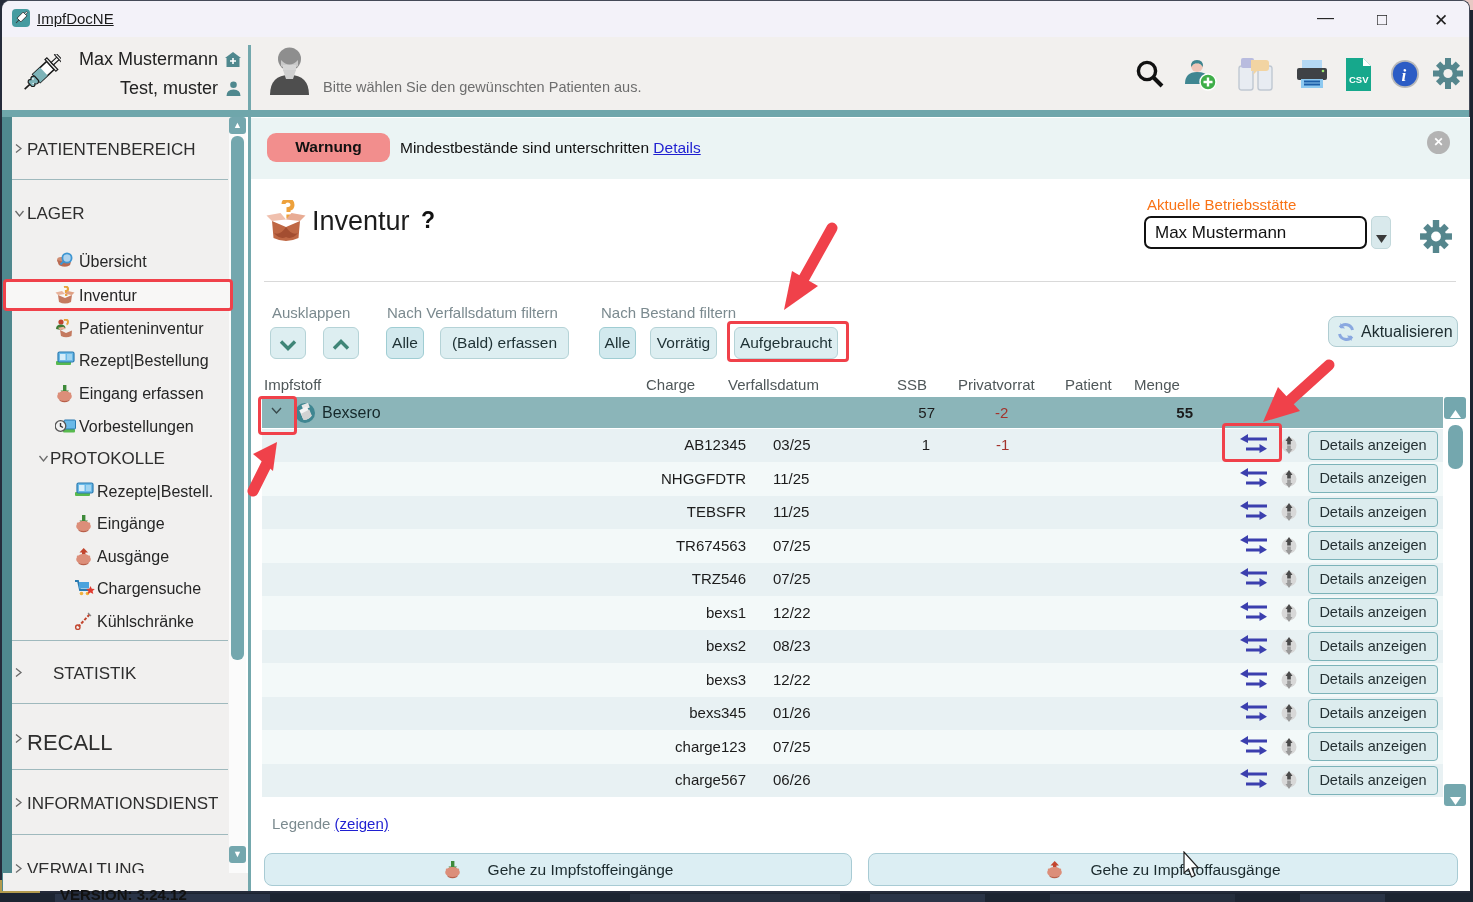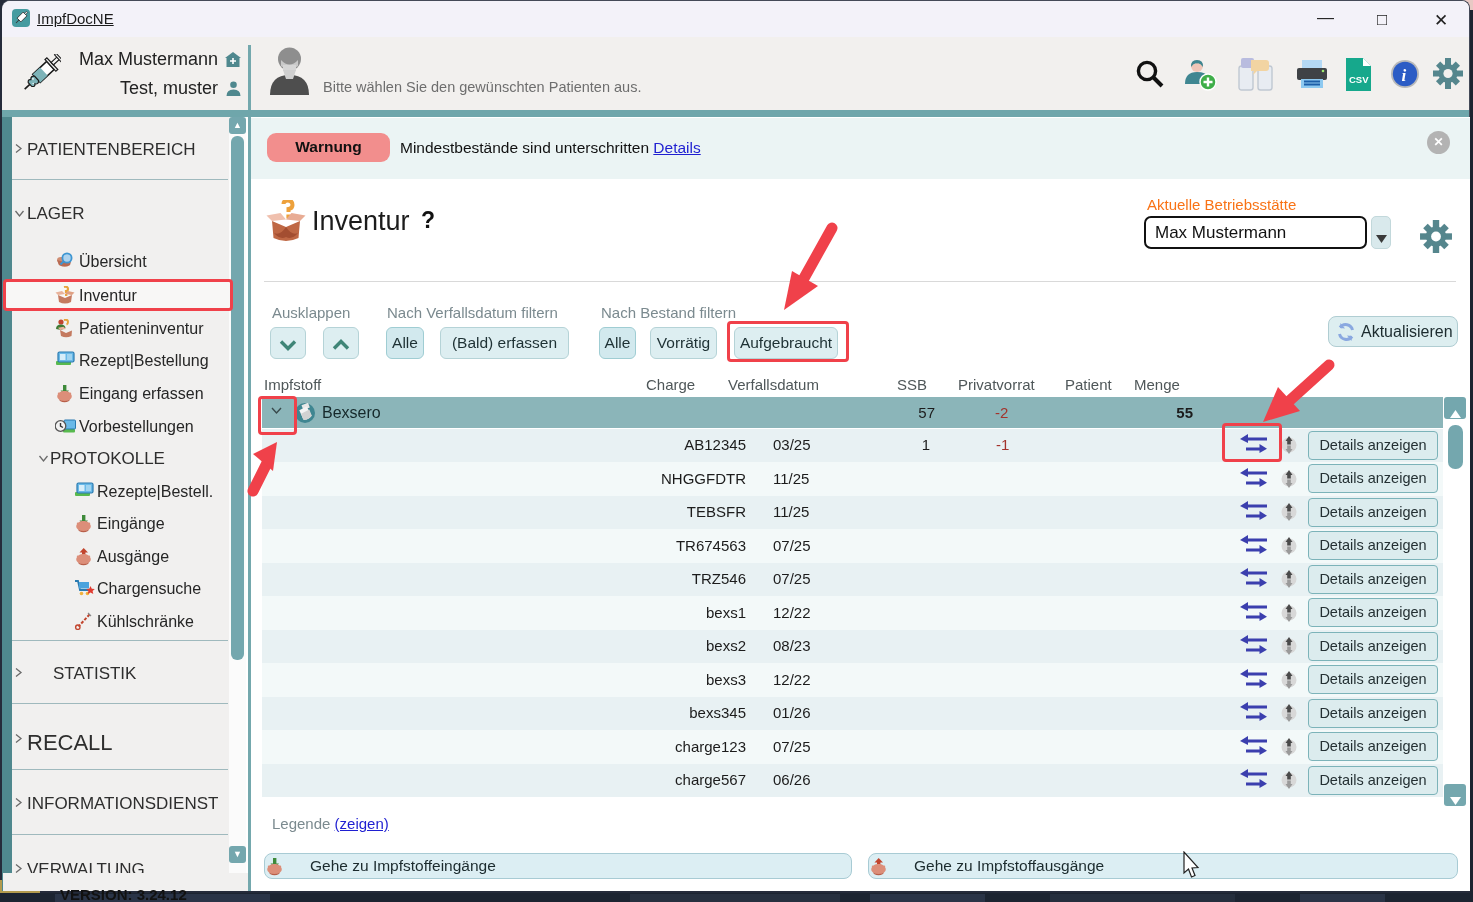--- a/index.html
+++ b/index.html
@@ -60,21 +60,21 @@
 .r-dark { background:#e8f1f3; }
 .r-light { background:#f3f9f9; }
 .cell { position:absolute; font-size:15px; color:#1c1c1c; }
 .red { color:#a3332c; }
 .detbtn { position:absolute; left:1308px; width:130px; height:29px; background:#dcecee; border:1px solid #7cb3b9; border-radius:4px; font-size:14.5px; color:#243033; text-align:center; line-height:27px; }
 
 .tscrollbtn { left:1444px; width:22px; height:22px; background:#74a7ae; border-radius:3px; position:absolute; }
 #t-thumb { left:1448px; top:425px; width:15px; height:44px; background:#74a7ae; border-radius:7px; }
 
 #legende { left:272px; top:815px; font-size:15px; color:#7b8a8f; }
-.bigbtn { position:absolute; top:853px; height:26px; background:#dceef3; border:1px solid #a8cbd4; border-radius:8px; font-size:15.5px; color:#1c2b2e; display:flex; align-items:center; justify-content:flex-start; gap:26px; }
+.bigbtn { position:absolute; top:853px; height:33px; background:#dceef3; border:1px solid #a8cbd4; border-radius:8px; font-size:15.5px; color:#1c2b2e; display:flex; align-items:center; justify-content:center; gap:26px; }
 
 .rbox { position:absolute; border:3px solid #f0414a; border-radius:4px; }
 </style>
 </head>
 <body>
 <div id="app">
   <div class="abs" id="desk-tr"></div>
   <div class="abs" id="win"></div>
   <div class="abs" id="desk-r"></div>
   <div class="abs" id="desk-bl"></div>

